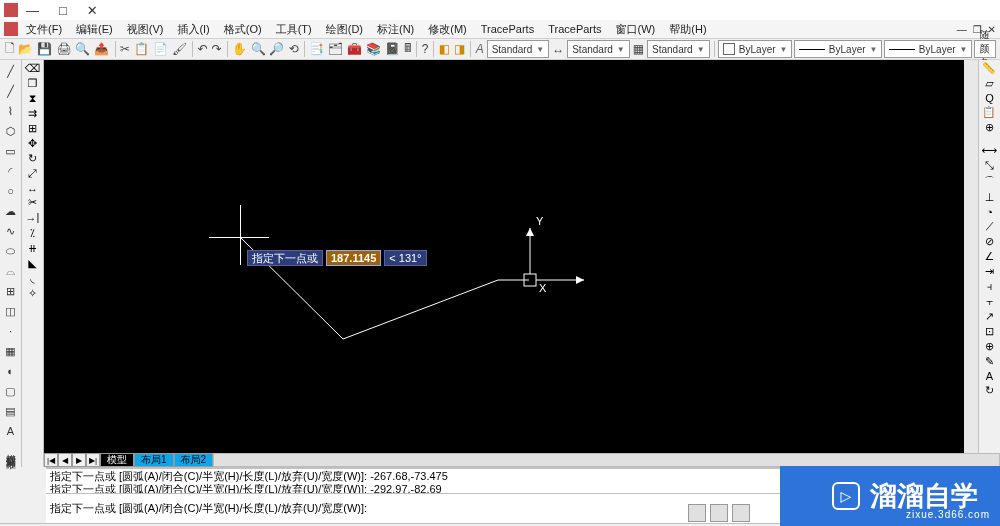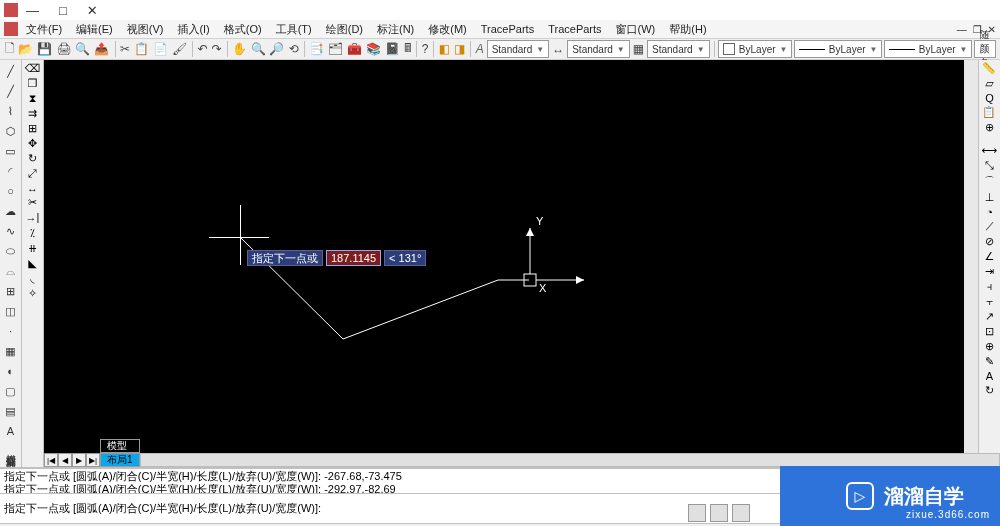--- a/index.html
+++ b/index.html
@@ -35,39 +35,39 @@
 .ucs-x { position: absolute; left: 495px; top: 222px; color: #fff; font-size: 11px; }
 .ucs-y { position: absolute; left: 492px; top: 155px; color: #fff; font-size: 11px; }
 
 svg.drawing { position: absolute; inset: 0; width: 100%; height: 100%; }
 
 .crosshair-h { position: absolute; left: 165px; top: 177px; width: 60px; height: 1px; background: #fff; }
 .crosshair-v { position: absolute; left: 196px; top: 145px; width: 1px; height: 60px; background: #fff; }
 
 .dyn-input { position: absolute; left: 203px; top: 190px; display: flex; font-size: 11px; }
 .dyn-input .box { border: 1px solid #606090; background: #2c3e7a; color: #fff; padding: 1px 4px; height: 16px; display: flex; align-items: center; }
-.dyn-input .box.highlight { background: #7f1d1d; color: #fff; border: 1px solid #88aaff; }
+.dyn-input .box.highlight { background: #a16207; color: #fff; border: 1px solid #88aaff; font-weight: bold; }
 .dyn-input .gap { width: 3px; }
 
 .scrollbar-h { position: absolute; left: 44px; right: 0; bottom: 0; height: 14px; background: #e8e8e8; display: flex; align-items: center; }
 .scrollbar-h .tabs-nav { display: flex; align-items: center; background: #e0e0e0; }
 .scrollbar-h .tabs-nav .nav { width: 14px; height: 14px; display: flex; align-items: center; justify-content: center; font-size: 8px; border: 1px solid #999; background: #f0f0f0; }
-.scrollbar-h .tabs { display: flex; flex-direction: column; }
+.scrollbar-h .tabs { display: flex; }
 .scrollbar-h .tab { padding: 0 6px; border: 1px solid #999; background: #0ea5e9; font-size: 10px; height: 14px; display: flex; align-items: center; }
 .scrollbar-v { position: absolute; right: 0; top: 0; bottom: 14px; width: 14px; background: #e8e8e8; }
 
-.cmd-panel { height: 56px; background: #fff; border-top: 2px solid #c0c0c0; overflow: hidden; font-family: SimSun, monospace; font-size: 11px; color: #000; padding: 1px 4px; line-height: 13px; position: relative; }
+.cmd-panel { height: 56px; background: #fff; border-top: 2px solid #c0c0c0; overflow: hidden; font-family: SimSun, monospace; font-size: 11px; color: #000; padding: 1px 4px; line-height: 13px; position: relative; margin-left: 46px; }
 .cmd-input-row { position: absolute; left: 0; right: 0; bottom: 0; height: 30px; border-top: 1px solid #c0c0c0; padding: 1px 4px; background: #fff; display: flex; align-items: center; }
 .cmd-scroll-v { position: absolute; right: 0; top: 0; bottom: 0; width: 14px; background: #e0e0e0; }
 
 .statusbar { height: 3px; background: #f0f0f0; border-top: 1px solid #c0c0c0; display: flex; align-items: center; padding: 0 4px; gap: 8px; font-size: 10px; }
 
 .watermark { position: absolute; right: -30px; bottom: 0; width: 250px; height: 60px; background: #2e73d9; color: #fff; display: flex; align-items: center; justify-content: center; gap: 10px; z-index: 100; }
 .watermark .play { width: 28px; height: 28px; border: 2px solid #fff; border-radius: 6px; display: flex; align-items: center; justify-content: center; font-size: 14px; }
-.watermark .txt { font-size: 20px; font-weight: bold; }
+.watermark .txt { font-size: 27px; font-weight: bold; }
 .watermark .sub { position: absolute; right: 40px; bottom: 6px; font-size: 10px; letter-spacing: 1px; }
 
 .extra-icons { position: absolute; right: 250px; bottom: 4px; display: flex; gap: 4px; z-index: 99; }
 .extra-icons .ei { width: 18px; height: 18px; background: #e0e0e0; border: 1px solid #999; }
 
 .vtext { writing-mode: vertical-rl; font-size: 10px; letter-spacing: 1px; }
 </style>
 </head>
 <body>
 

